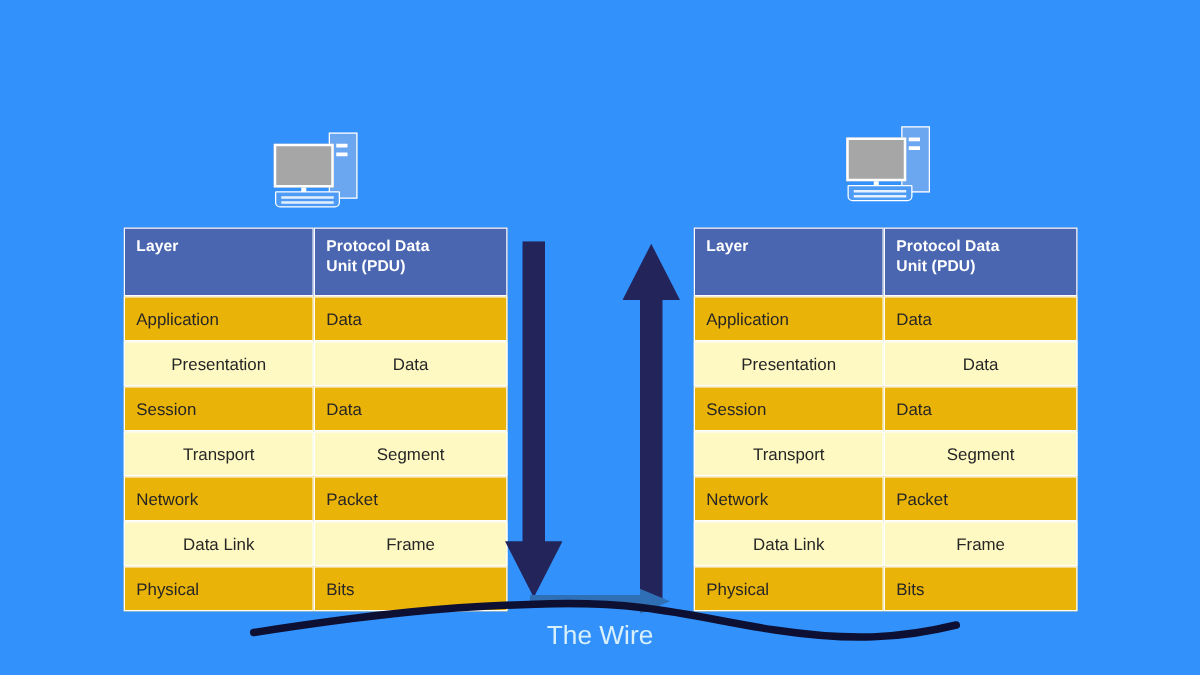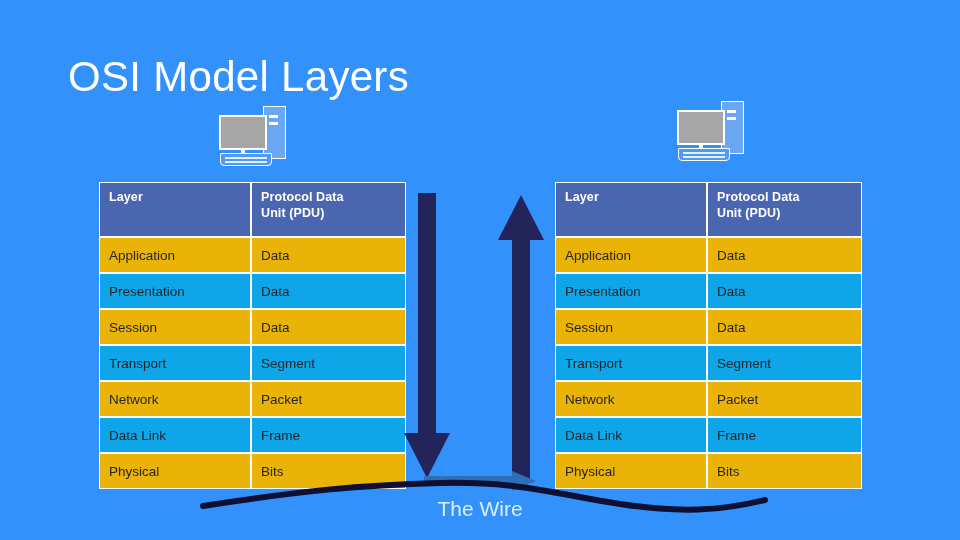--- a/index.html
+++ b/index.html
@@ -133,21 +133,21 @@
     height: 55px;
     padding-top: 6px;
     vertical-align: top;
     letter-spacing: .1px;
   }
   .osi-table tbody td {
     height: 36px;
     font-size: 13.5px;
   }
   .osi-table tbody tr.odd  td { background: #eab308; }
-  .osi-table tbody tr.even td { background: #0ea5e9; }
+  .osi-table tbody tr.even td { background: #fef9c3; text-align: center; }
 
   
   #arrow-down, #arrow-up {
     position: absolute;
     width: 46px;
   }
   #arrow-down { left: 404px; top: 193px; height: 285px; }
   #arrow-up   { left: 498px; top: 195px; height: 285px; }
 
   #arrow-right {
@@ -174,21 +174,20 @@
     text-align: center;
     font-size: 21px;
     color: #d8f0fb;
   }
 </style>
 </head>
 <body>
 
 <div id="slide">
 
-  <div id="title">OSI Model Layers</div>
 
   <div class="computer" style="left:218px; top:106px;">
     <div class="tower">
       <div class="tower-slot s1"></div>
       <div class="tower-slot s2"></div>
     </div>
     <div class="monitor"></div>
     <div class="neck"></div>
     <div class="keyboard">
       <div class="keyrow k1"></div>

